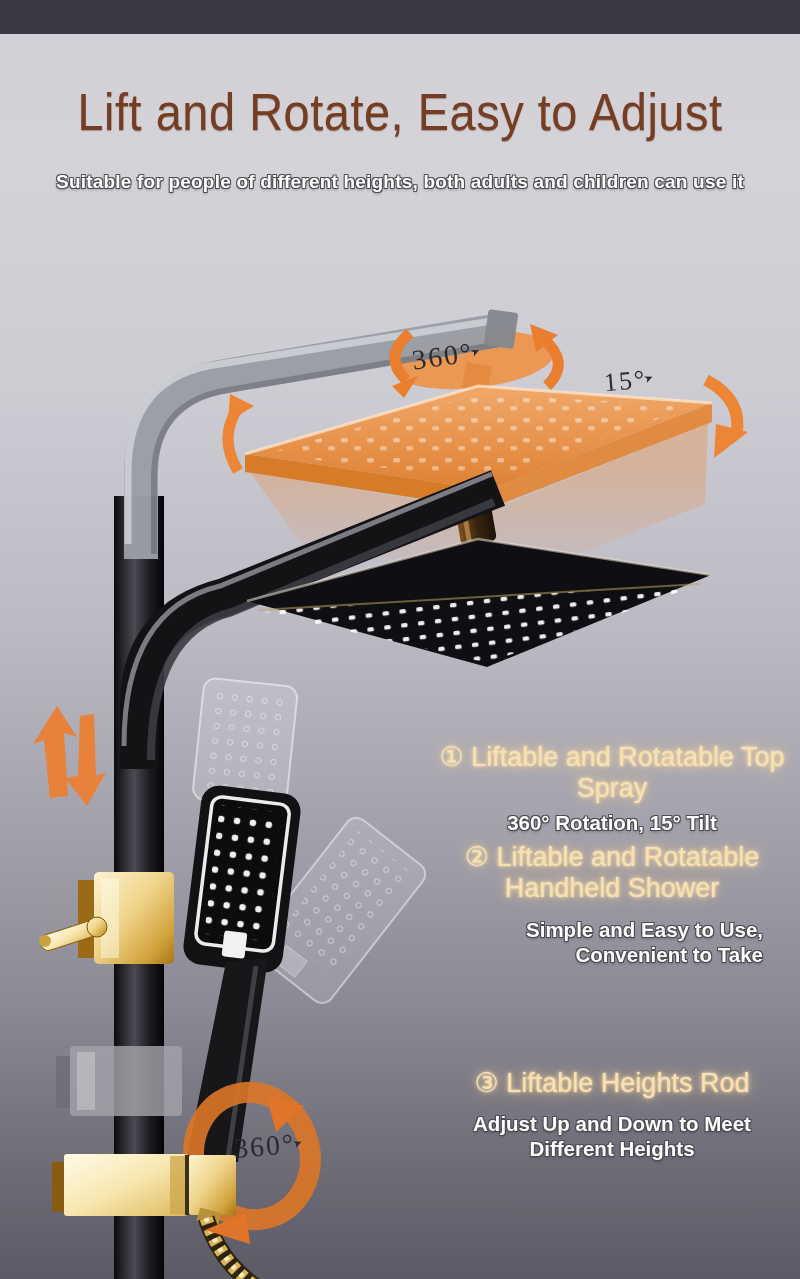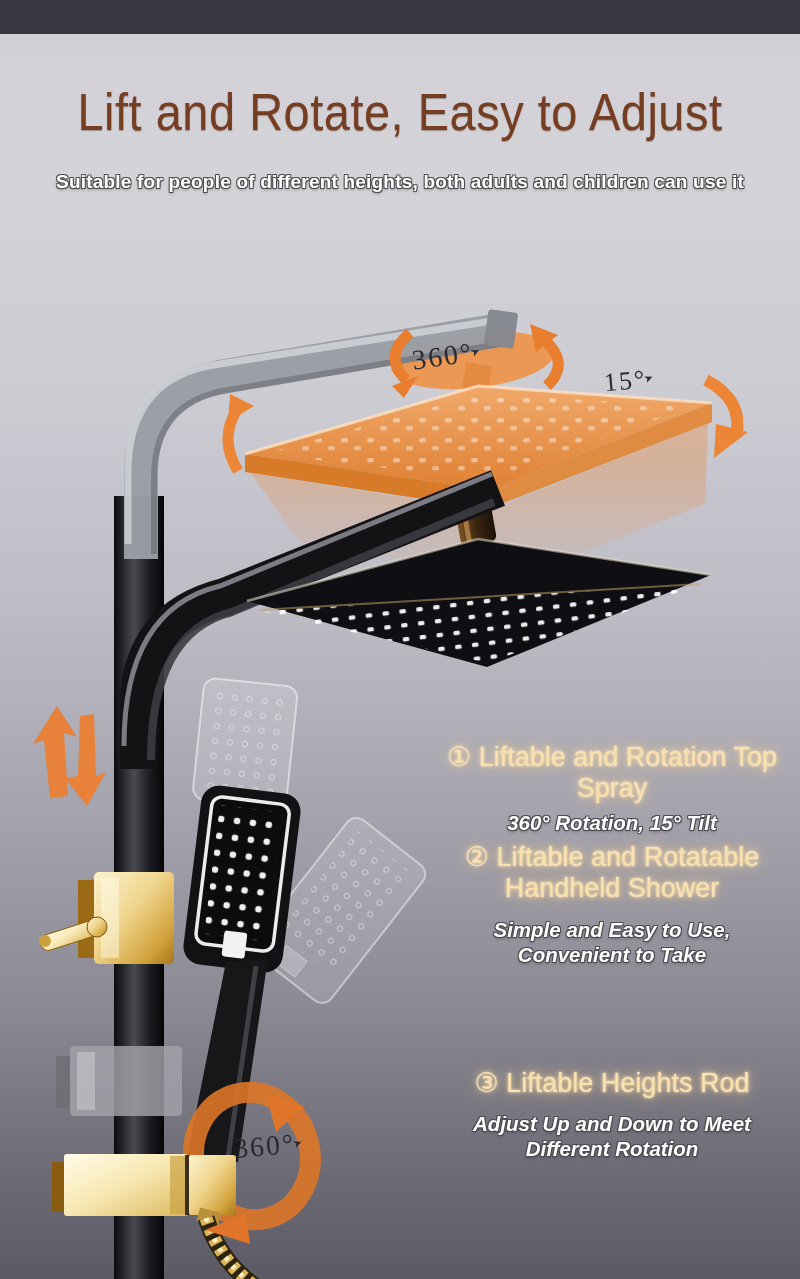--- a/index.html
+++ b/index.html
@@ -35,23 +35,22 @@
   .feature-1{top:708px;} .feature-2{top:808px;} .feature-3{top:1034px;}
   .feature-heading{
     font-size:27px;line-height:1.13;color:#f9e0af;font-weight:400;
     text-shadow:0 0 16px rgba(255,214,140,.95),0 0 5px rgba(255,232,185,.85),0 0 2px rgba(255,240,210,.9);
   }
   .feature-desc{
     max-width:302px;margin:7px auto 0;font-size:20.5px;line-height:1.22;
     color:#fdfdfd;font-weight:bold;
     text-shadow:-1px -1px 0 #4b4b50,1px -1px 0 #4b4b50,-1px 1px 0 #4b4b50,
                 1px 1px 0 #4b4b50,0 2px 3px rgba(0,0,0,.3);
-    font-style:italic;
-  }
-  .feature-2 .feature-desc{margin-top:14px;}
+  }
+  .feature-2 .feature-desc{margin-top:14px;text-align:right;}
   .feature-3 .feature-desc{margin-top:12px;}
 </style>
 </head>
 <body>
 
 <div class="stage">
 
   <div class="product">
     <svg width="800" height="1279" viewBox="0 0 800 1279">
       <defs>
@@ -231,25 +230,25 @@
   </div>
 
   <div class="title">Lift and Rotate, Easy to Adjust</div>
   <div class="subtitle">Suitable for people of different heights, both adults and children can use it</div>
 
   <div class="deg-label deg-top-rotation"><span>360°</span><span class="mini-arrow">➤</span></div>
   <div class="deg-label deg-top-tilt"><span>15°</span><span class="mini-arrow">➤</span></div>
   <div class="deg-label deg-hand-rotation"><span>360°</span><span class="mini-arrow">➤</span></div>
 
   <div class="feature feature-1">
-    <div class="feature-heading"><span>①</span> <span>Liftable and Rotation Top Spray</span></div>
+    <div class="feature-heading"><span>①</span> <span>Liftable and Rotatable Top Spray</span></div>
     <div class="feature-desc">360° Rotation, 15° Tilt</div>
   </div>
   <div class="feature feature-2">
     <div class="feature-heading"><span>②</span> <span>Liftable and Rotatable Handheld Shower</span></div>
     <div class="feature-desc">Simple and Easy to Use, Convenient to Take</div>
   </div>
   <div class="feature feature-3">
     <div class="feature-heading"><span>③</span> <span>Liftable Heights Rod</span></div>
-    <div class="feature-desc">Adjust Up and Down to Meet Different Rotation</div>
+    <div class="feature-desc">Adjust Up and Down to Meet Different Heights</div>
   </div>
 
 </div>
 
 </body></html>

